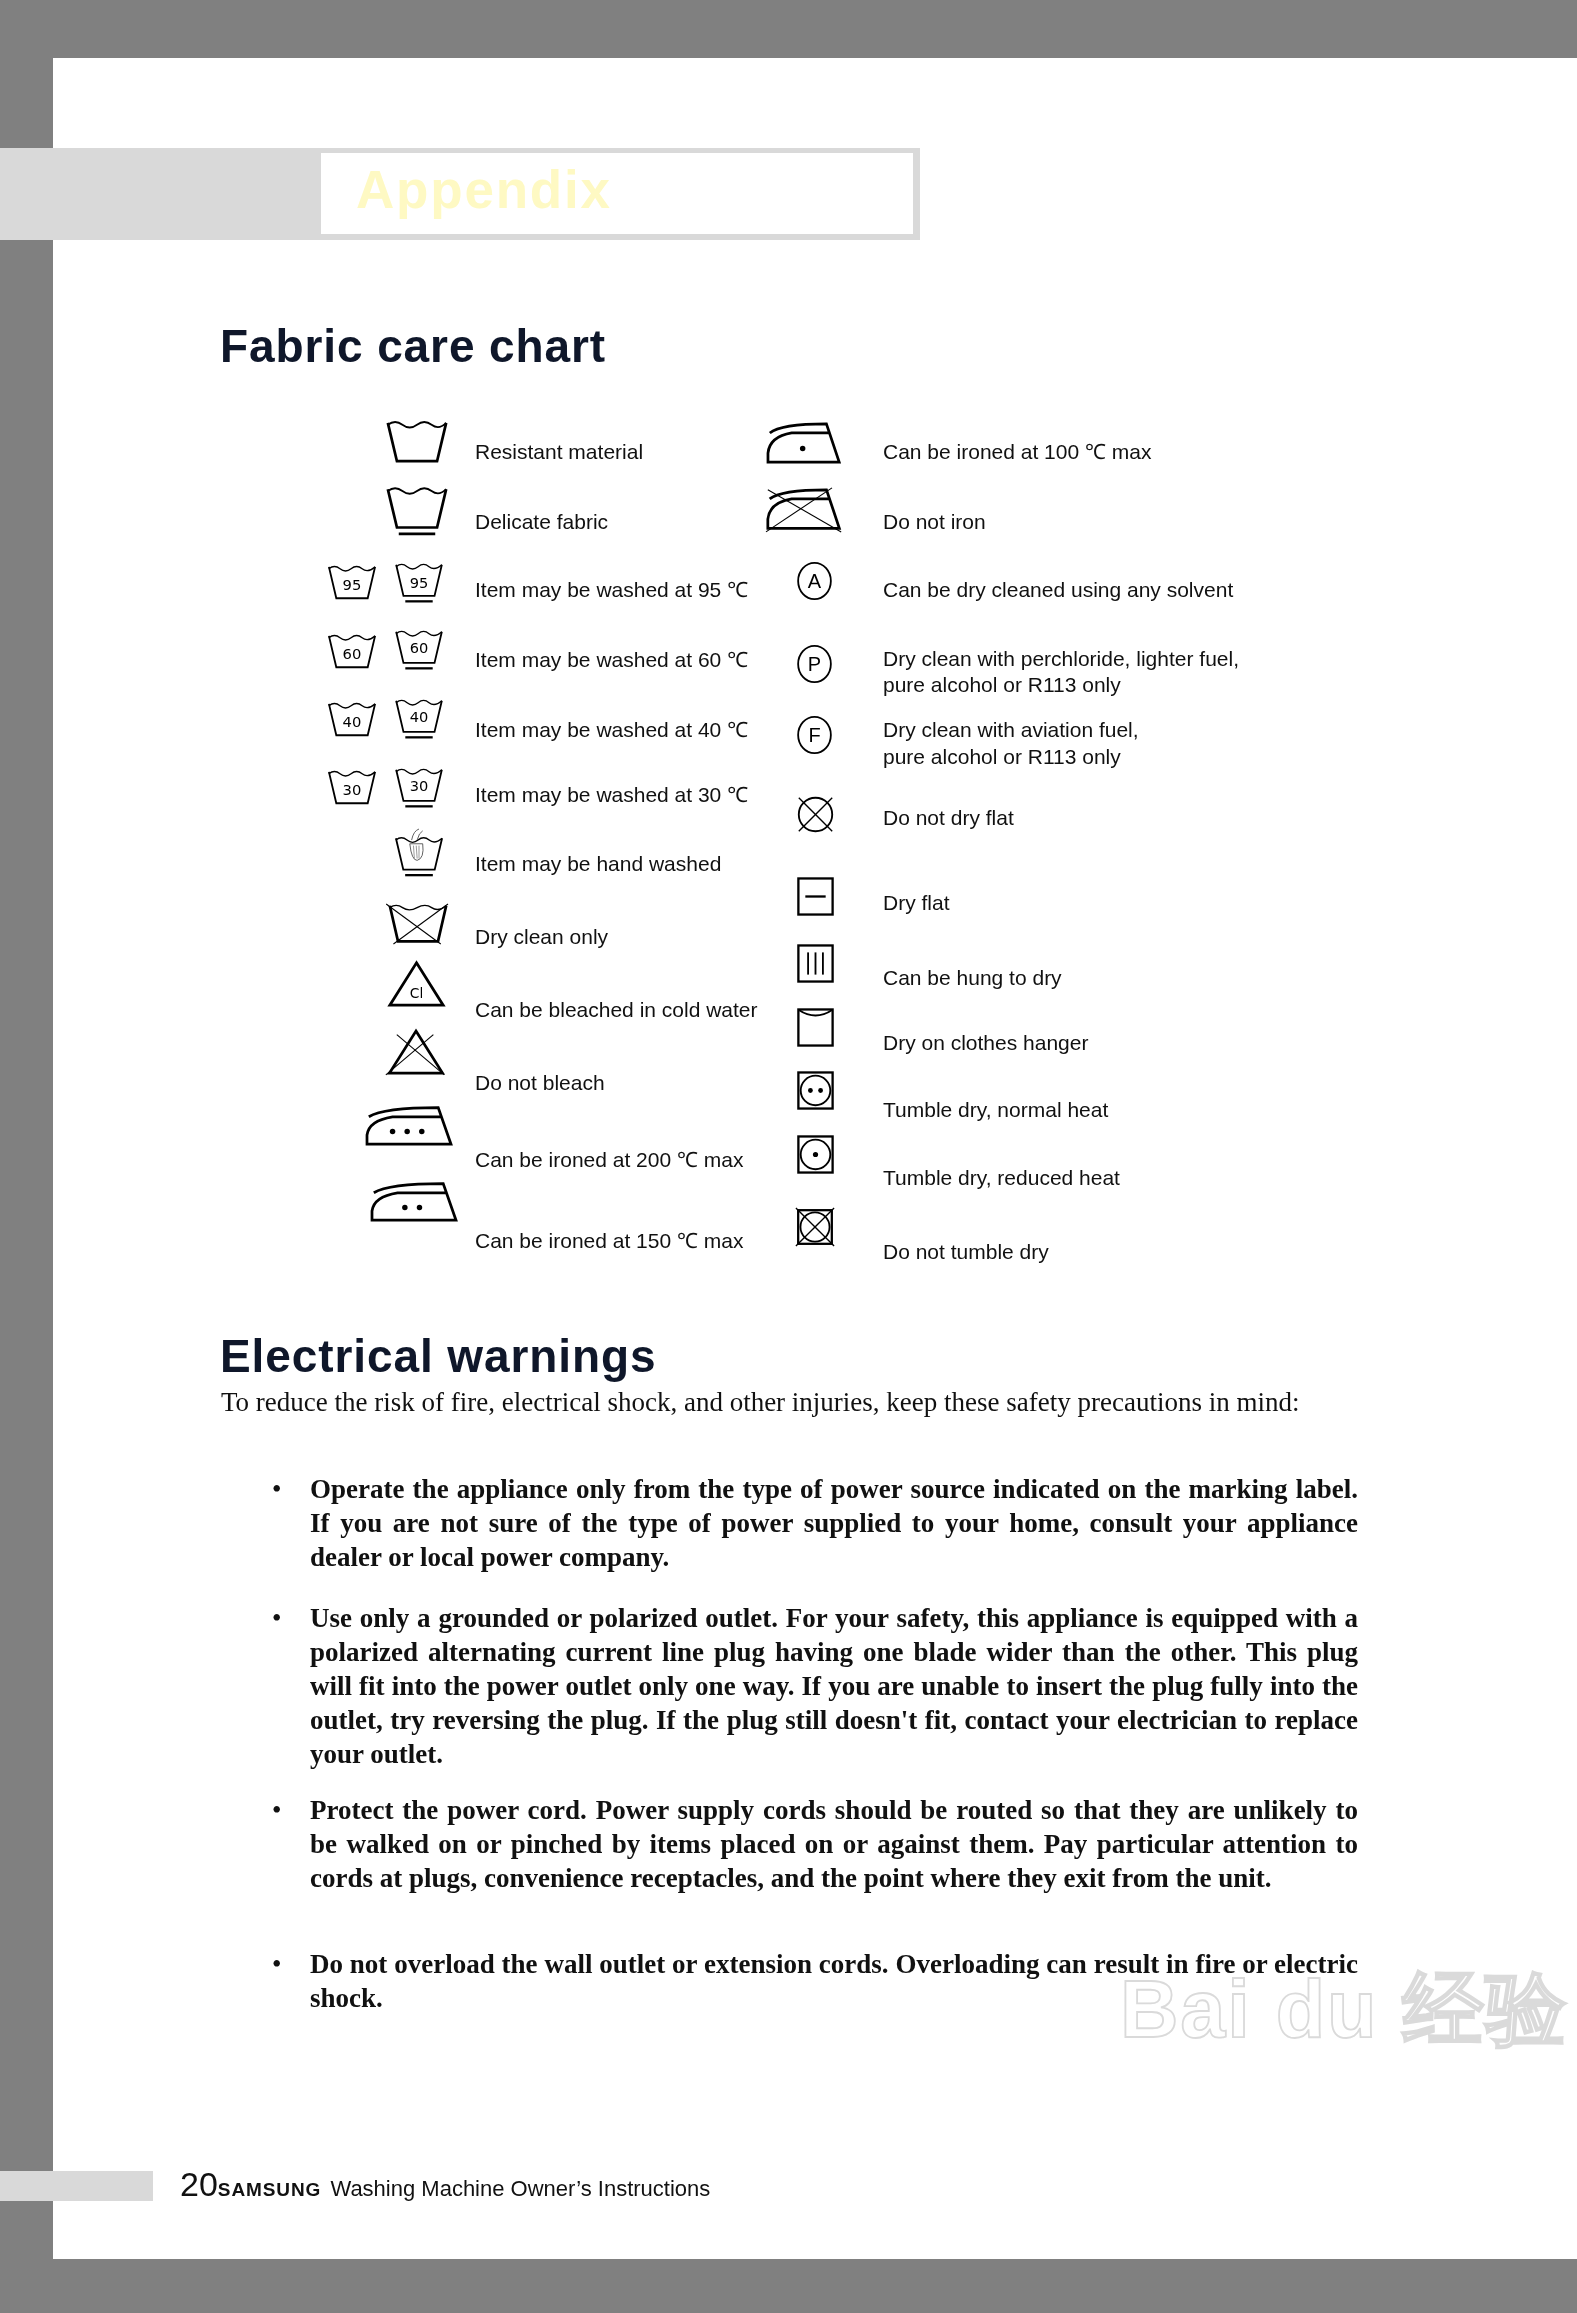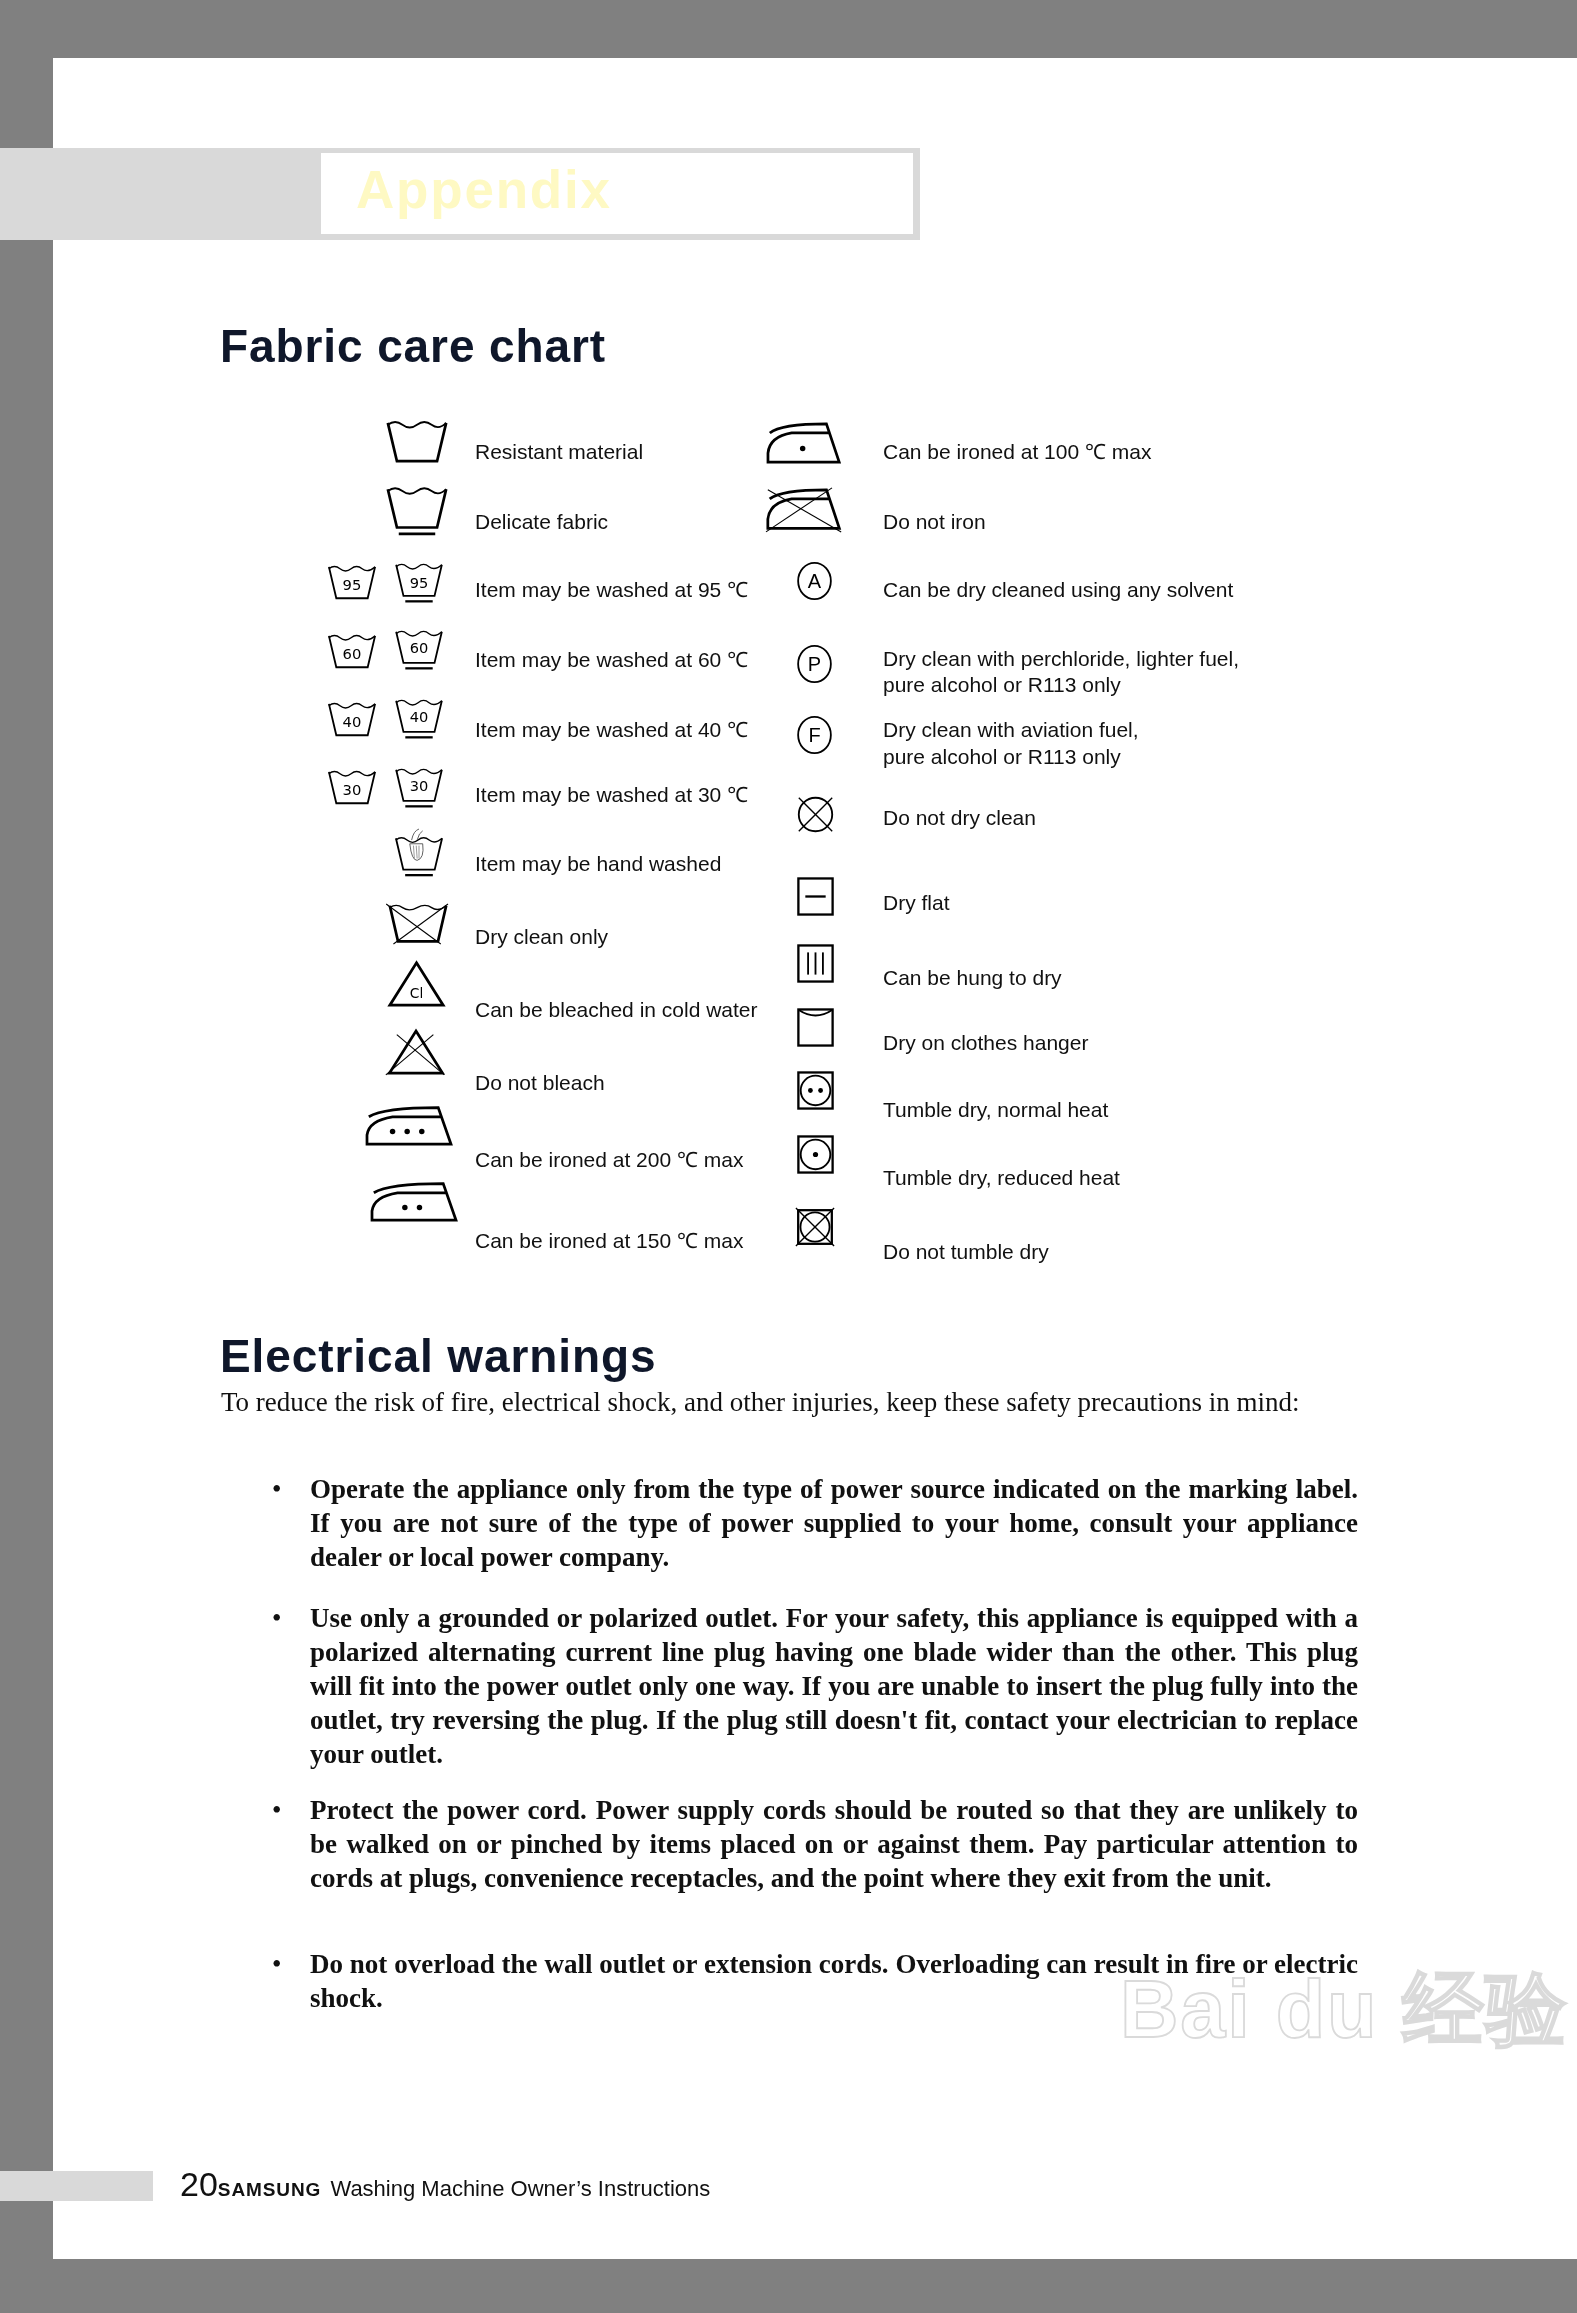--- a/index.html
+++ b/index.html
@@ -177,21 +177,21 @@
   <text x="21" y="30" font-size="22" text-anchor="middle" font-family="Liberation Sans, sans-serif">F</text>
 </svg>
 <div class="label" style="left:883px;top:716px">Dry clean with aviation fuel,</div>
 <div class="label" style="left:883px;top:743px">pure alcohol or R113 only</div>
 
 <svg class="icon" style="left:796px;top:795px" width="39" height="39" viewBox="0 0 42 42">
   <circle cx="21" cy="21" r="18" fill="none" stroke="#000" stroke-width="2"></circle>
   <line x1="3" y1="3" x2="39" y2="39" stroke="#000" stroke-width="1.5"></line>
   <line x1="39" y1="3" x2="3" y2="39" stroke="#000" stroke-width="1.5"></line>
 </svg>
-<div class="label" style="left:883px;top:804px">Do not dry clean</div>
+<div class="label" style="left:883px;top:804px">Do not dry flat</div>
 
 <svg class="icon" style="left:797px;top:877px" width="37" height="39" viewBox="0 0 40 42">
   <rect x="1.5" y="1.5" width="37" height="39" fill="none" stroke="#000" stroke-width="2.5"></rect>
   <line x1="9" y1="21" x2="31" y2="21" stroke="#000" stroke-width="2.5"></line>
 </svg>
 <div class="label" style="left:883px;top:889px">Dry flat</div>
 
 <svg class="icon" style="left:797px;top:944px" width="37" height="39" viewBox="0 0 40 42">
   <rect x="1.5" y="1.5" width="37" height="39" fill="none" stroke="#000" stroke-width="2.5"></rect>
   <line x1="12" y1="9" x2="12" y2="33" stroke="#000" stroke-width="2"></line>

